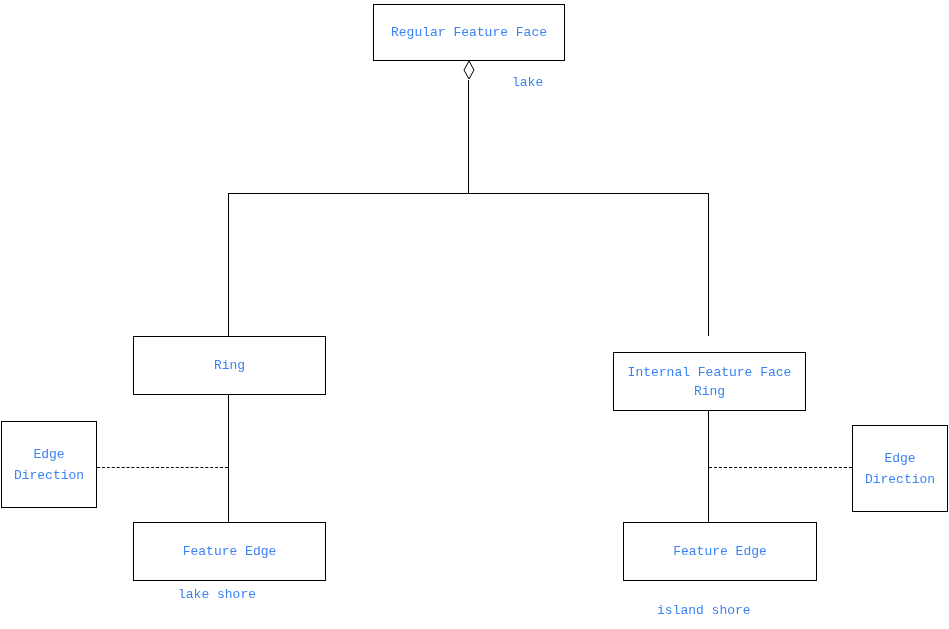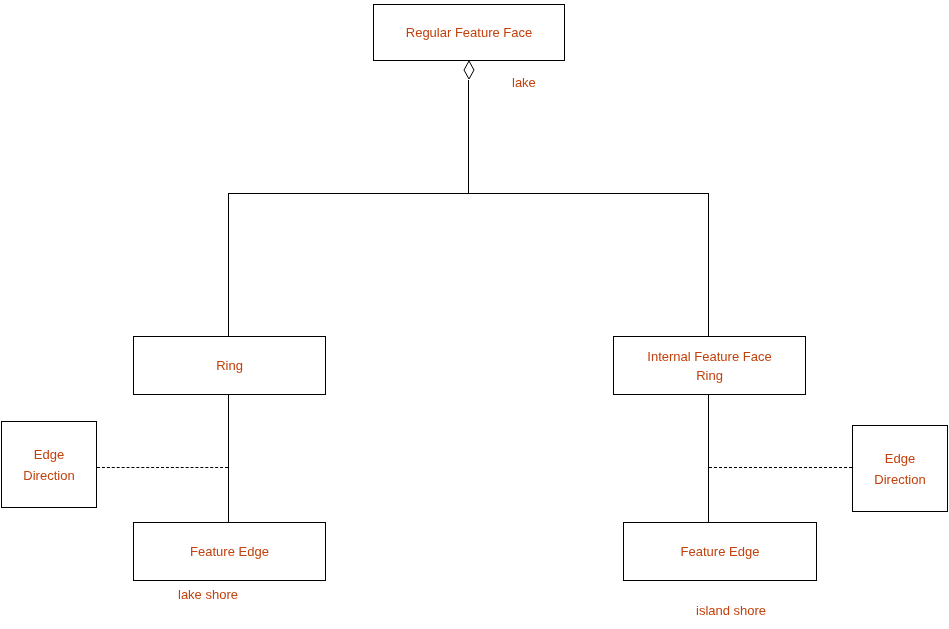--- a/index.html
+++ b/index.html
@@ -1,23 +1,23 @@
 <!DOCTYPE html>
 <html><head>
 <meta charset="utf-8">
 <style>
   html, body { margin: 0; padding: 0; background: #ffffff; }
   .canvas {
     position: relative;
     width: 949px;
     height: 629px;
     background: #ffffff;
-    font-family: Liberation Sans, sans-serif;
+    font-family: Liberation Mono, monospace;
     font-size: 13px;
-    color: #c2410c;
+    color: #3b82f6;
     overflow: hidden;
     border-radius: 18px;
   }
   .node {
     position: absolute;
     box-sizing: border-box;
     background: #ffffff;
     border: 1px solid #000000;
     display: flex;
     flex-direction: column;
@@ -67,21 +67,21 @@
   </svg>
 
   <div class="node" style="left:373px; top:4px; width:192px; height:57px;">
     <span>Regular Feature Face</span>
   </div>
 
   <div class="node" style="left:133px; top:336px; width:193px; height:59px;">
     <span>Ring</span>
   </div>
 
-  <div class="node" style="left:613px; top:336px; width:193px; height:59px;">
+  <div class="node" style="left:613px; top:352px; width:193px; height:59px;">
     <span>Internal Feature Face</span>
     <span>Ring</span>
   </div>
 
   <div class="node" style="left:1px; top:421px; width:96px; height:87px; line-height:21px;">
     <span>Edge</span>
     <span>Direction</span>
   </div>
 
   <div class="node" style="left:852px; top:425px; width:96px; height:87px; line-height:21px;">
@@ -94,15 +94,15 @@
   </div>
 
   <div class="node" style="left:623px; top:522px; width:194px; height:59px;">
     <span>Feature Edge</span>
   </div>
 
   <div class="lbl" style="left:512px; top:75px;">lake</div>
 
   <div class="lbl" style="left:178px; top:587px;">lake shore</div>
 
-  <div class="lbl" style="left:696px; top:603px;">island shore</div>
+  <div class="lbl" style="left:657px; top:603px;">island shore</div>
 
 </div>
 
 </body></html>

